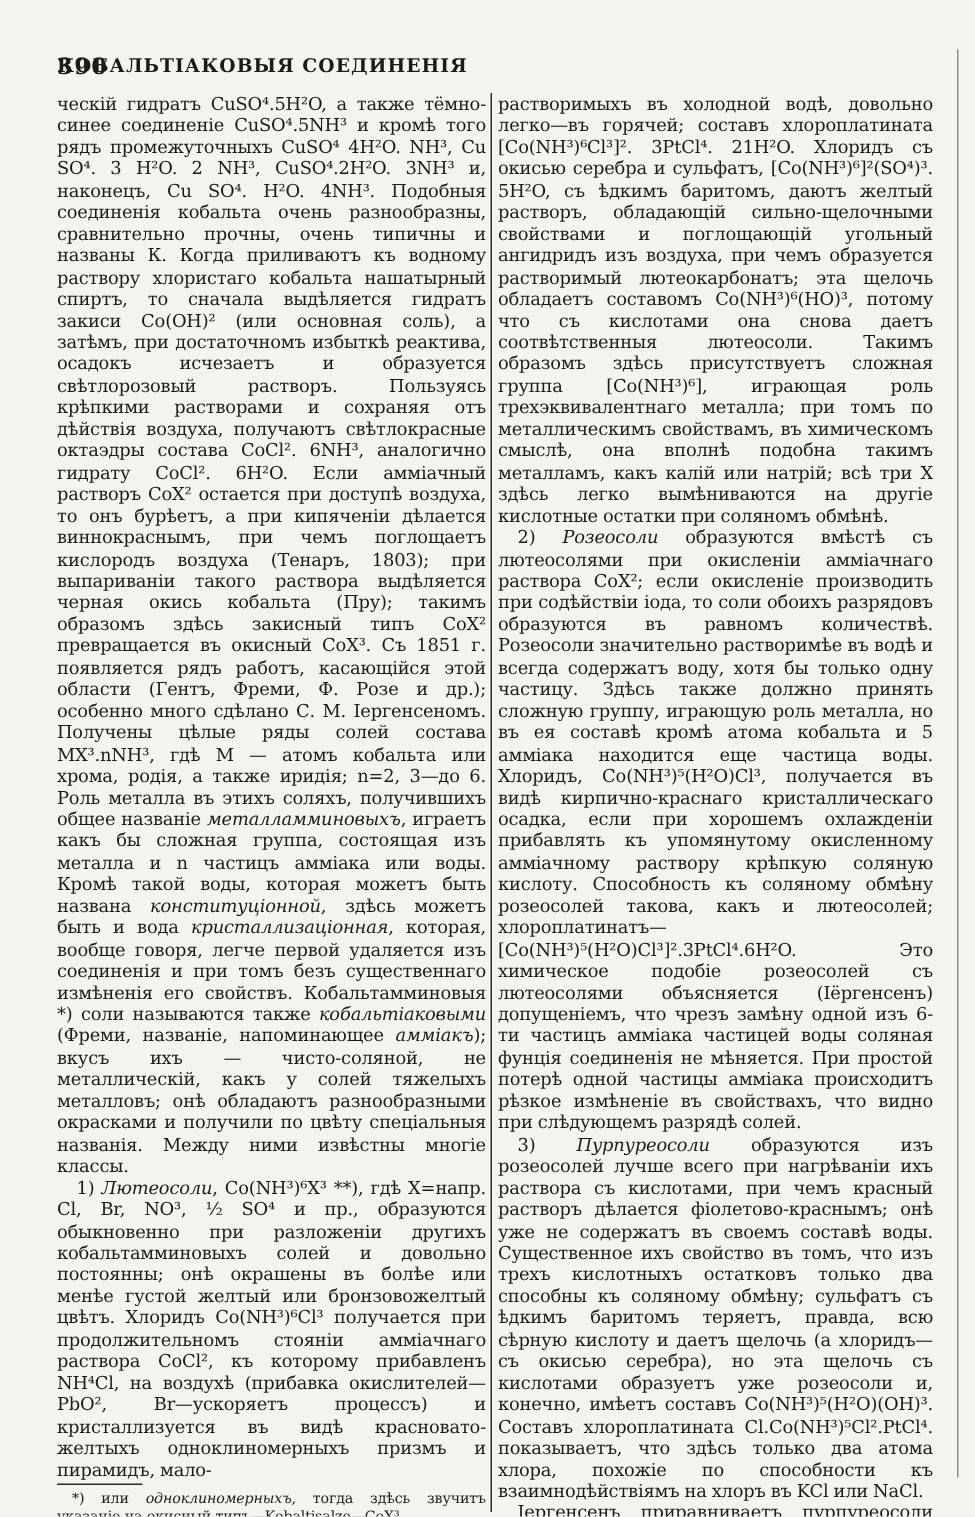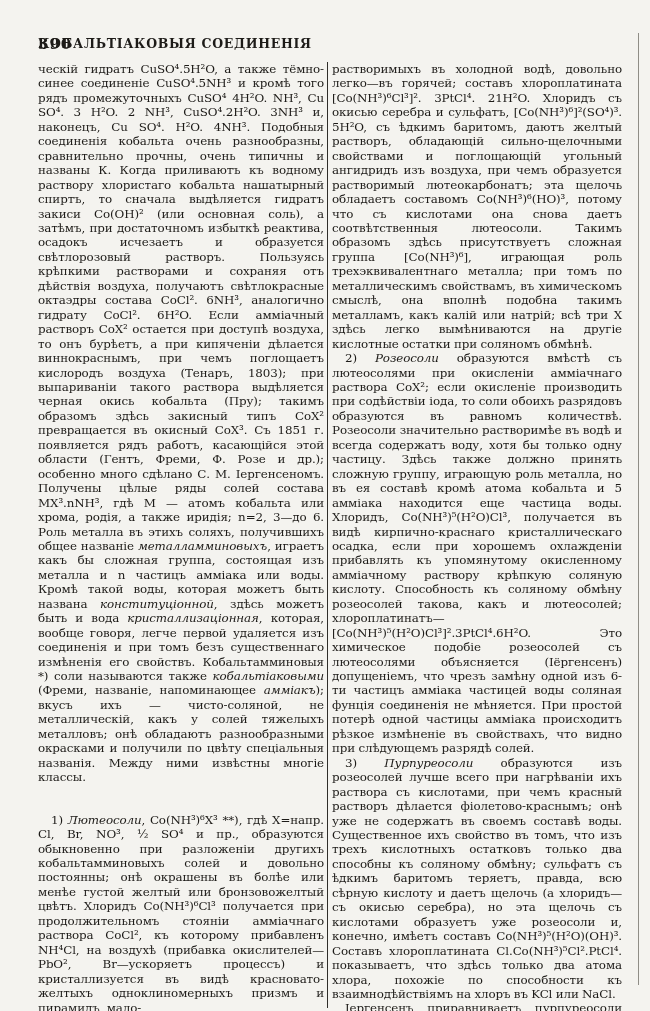--- a/index.html
+++ b/index.html
@@ -4,21 +4,21 @@
 <style>
   html,body{margin:0;padding:0;}
   body{width:650px;height:1011px;background:#e9e8e3;font-family:"DejaVu Serif",serif;}
   .page{position:relative;width:650px;height:1011px;background:#f4f3ef;overflow:hidden;color:#1d1b18;}
   .edge-right{position:absolute;top:33px;right:11px;width:1px;height:952px;background:#8f8d86;}
   header{position:absolute;top:33px;left:38px;right:30px;height:24px;}
   .pagenum{position:absolute;left:0;top:2px;font-size:15px;font-weight:bold;letter-spacing:1px;}
   .title{position:absolute;left:0;right:0;top:3px;margin:0;text-align:left;font-size:12.5px;font-weight:bold;text-transform:uppercase;letter-spacing:0.7px;}
   .columns{position:absolute;top:62px;left:38px;width:584px;height:946px;display:flex;}
   .col{overflow:visible;}
-  .col-left{width:286px;display:flex;flex-direction:column;gap:28px;}
+  .col-left{width:286px;display:flex;flex-direction:column;}
   .divider{width:1px;background:#2f2d29;margin:0 4px 0 3px;}
   .col-right{flex:1;display:flex;flex-direction:column;}
   .para{margin:0;text-align:justify;font-size:11.9px;line-height:14.45px;letter-spacing:-0.12px;word-spacing:-0.3px;}
   .indent{text-indent:13px;}
   .spacer{flex:1;min-height:2px;}
   .footnotes{text-align:justify;font-size:9.5px;line-height:11.8px;letter-spacing:-0.1px;padding-bottom:40px;}
   .fn-rule{width:57px;height:0;border-top:1px solid #2f2d29;margin:0 0 4px 0;}
   .fn{margin:0;text-indent:10px;}
   i{}
 </style>
@@ -35,21 +35,21 @@
   </header>
 
   <div class="columns">
 
     <div class="col col-left">
       <p class="para"><span>ческій гидратъ CuSO⁴.5H²O, а также тёмно-синее соединеніе CuSO⁴.5NH³ и кромѣ того рядъ промежуточныхъ CuSO⁴ 4H²O. NH³, Cu SO⁴. 3 H²O. 2 NH³, CuSO⁴.2H²O. 3NH³ и, наконецъ, Cu SO⁴. H²O. 4NH³. Подобныя соединенія кобальта очень разнообразны, сравнительно прочны, очень типичны и названы К. Когда приливаютъ къ водному раствору хлористаго кобальта нашатырный спиртъ, то сначала выдѣляется гидратъ закиси Co(OH)² (или основная соль), а затѣмъ, при достаточномъ избыткѣ реактива, осадокъ исчезаетъ и образуется свѣтлорозовый растворъ. Пользуясь крѣпкими растворами и сохраняя отъ дѣйствія воздуха, получаютъ свѣтлокрасные октаэдры состава CoCl². 6NH³, аналогично гидрату CoCl². 6H²O. Если амміачный растворъ CoX² остается при доступѣ воздуха, то онъ бурѣетъ, а при кипяченіи дѣлается виннокраснымъ, при чемъ поглощаетъ кислородъ воздуха (Тенаръ, 1803); при выпариваніи такого раствора выдѣляется черная окись кобальта (Пру); такимъ образомъ здѣсь закисный типъ CoX² превращается въ окисный CoX³. Съ 1851 г. появляется рядъ работъ, касающійся этой области (Гентъ, Фреми, Ф. Розе и др.); особенно много сдѣлано С. М. Іергенсеномъ. Получены цѣлые ряды солей состава MX³.nNH³, гдѣ M — атомъ кобальта или хрома, родія, а также иридія; n=2, 3—до 6. Роль металла въ этихъ соляхъ, получившихъ общее названіе </span><i>металламминовыхъ</i><span>, играетъ какъ бы сложная группа, состоящая изъ металла и n частицъ амміака или воды. Кромѣ такой воды, которая можетъ быть названа </span><i>конституціонной</i><span>, здѣсь можетъ быть и вода </span><i>кристаллизаціонная</i><span>, которая, вообще говоря, легче первой удаляется изъ соединенія и при томъ безъ существеннаго измѣненія его свойствъ. Кобальтамминовыя *) соли называются также </span><i>кобальтіаковыми</i><span> (Фреми, названіе, напоминающее </span><i>амміакъ</i><span>); вкусъ ихъ — чисто-соляной, не металлическій, какъ у солей тяжелыхъ металловъ; онѣ обладаютъ разнообразными окрасками и получили по цвѣту спеціальныя названія. Между ними извѣстны многіе классы.</span></p>
       <p class="para indent"><span>1) </span><i>Лютеосоли</i><span>, Co(NH³)⁶X³ **), гдѣ X=напр. Cl, Br, NO³, ½ SO⁴ и пр., образуются обыкновенно при разложеніи другихъ кобальтамминовыхъ солей и довольно постоянны; онѣ окрашены въ болѣе или менѣе густой желтый или бронзовожелтый цвѣтъ. Хлоридъ Co(NH³)⁶Cl³ получается при продолжительномъ стояніи амміачнаго раствора CoCl², къ которому прибавленъ NH⁴Cl, на воздухѣ (прибавка окислителей—PbO², Br—ускоряетъ процессъ) и кристаллизуется въ видѣ красновато-желтыхъ одноклиномерныхъ призмъ и пирамидъ, мало-</span></p>
       <div class="spacer"></div>
       <div class="footnotes">
         <div class="fn-rule"></div>
-        <p class="fn"><span>*) или </span><i>кристаллическаго</i><span>, тогда здѣсь звучитъ указаніе на окисный типъ—Kobaltisalze—CoX³.</span></p>
+        <p class="fn"><span>*) или </span><i>одноклиномерныхъ</i><span>, тогда здѣсь звучитъ указаніе на окисный типъ—Kobaltisalze—CoX³.</span></p>
 
       </div>
     </div>
 
     <div class="divider"></div>
 
     <div class="col col-right">
       <p class="para"><span>растворимыхъ въ холодной водѣ, довольно легко—въ горячей; составъ хлороплатината [Co(NH³)⁶Cl³]². 3PtCl⁴. 21H²O. Хлоридъ съ окисью серебра и сульфатъ, [Co(NH³)⁶]²(SO⁴)³. 5H²O, съ ѣдкимъ баритомъ, даютъ желтый растворъ, обладающій сильно-щелочными свойствами и поглощающій угольный ангидридъ изъ воздуха, при чемъ образуется растворимый лютеокарбонатъ; эта щелочь обладаетъ составомъ Co(NH³)⁶(HO)³, потому что съ кислотами она снова даетъ соотвѣтственныя лютеосоли. Такимъ образомъ здѣсь присутствуетъ сложная группа [Co(NH³)⁶], играющая роль трехэквивалентнаго металла; при томъ по металлическимъ свойствамъ, въ химическомъ смыслѣ, она вполнѣ подобна такимъ металламъ, какъ калій или натрій; всѣ три X здѣсь легко вымѣниваются на другіе кислотные остатки при соляномъ обмѣнѣ.</span></p>
       <p class="para indent"><span>2) </span><i>Розеосоли</i><span> образуются вмѣстѣ съ лютеосолями при окисленіи амміачнаго раствора CoX²; если окисленіе производить при содѣйствіи іода, то соли обоихъ разрядовъ образуются въ равномъ количествѣ. Розеосоли значительно растворимѣе въ водѣ и всегда содержатъ воду, хотя бы только одну частицу. Здѣсь также должно принять сложную группу, играющую роль металла, но въ ея составѣ кромѣ атома кобальта и 5 амміака находится еще частица воды. Хлоридъ, Co(NH³)⁵(H²O)Cl³, получается въ видѣ кирпично-краснаго кристаллическаго осадка, если при хорошемъ охлажденіи прибавлять къ упомянутому окисленному амміачному раствору крѣпкую соляную кислоту. Способность къ соляному обмѣну розеосолей такова, какъ и лютеосолей; хлороплатинатъ—[Co(NH³)⁵(H²O)Cl³]².3PtCl⁴.6H²O. Это химическое подобіе розеосолей съ лютеосолями объясняется (Іёргенсенъ) допущеніемъ, что чрезъ замѣну одной изъ 6-ти частицъ амміака частицей воды соляная фунція соединенія не мѣняется. При простой потерѣ одной частицы амміака происходитъ рѣзкое измѣненіе въ свойствахъ, что видно при слѣдующемъ разрядѣ солей.</span></p>
       <p class="para indent"><span>3) </span><i>Пурпуреосоли</i><span> образуются изъ розеосолей лучше всего при нагрѣваніи ихъ раствора съ кислотами, при чемъ красный растворъ дѣлается фіолетово-краснымъ; онѣ уже не содержатъ въ своемъ составѣ воды. Существенное ихъ свойство въ томъ, что изъ трехъ кислотныхъ остатковъ только два способны къ соляному обмѣну; сульфатъ съ ѣдкимъ баритомъ теряетъ, правда, всю сѣрную кислоту и даетъ щелочь (а хлоридъ—съ окисью серебра), но эта щелочь съ кислотами образуетъ уже розеосоли и, конечно, имѣетъ составъ Co(NH³)⁵(H²O)(OH)³. Составъ хлороплатината Cl.Co(NH³)⁵Cl².PtCl⁴. показываетъ, что здѣсь только два атома хлора, похожіе по способности къ взаимнодѣйствіямъ на хлоръ въ KCl или NaCl.</span></p>

